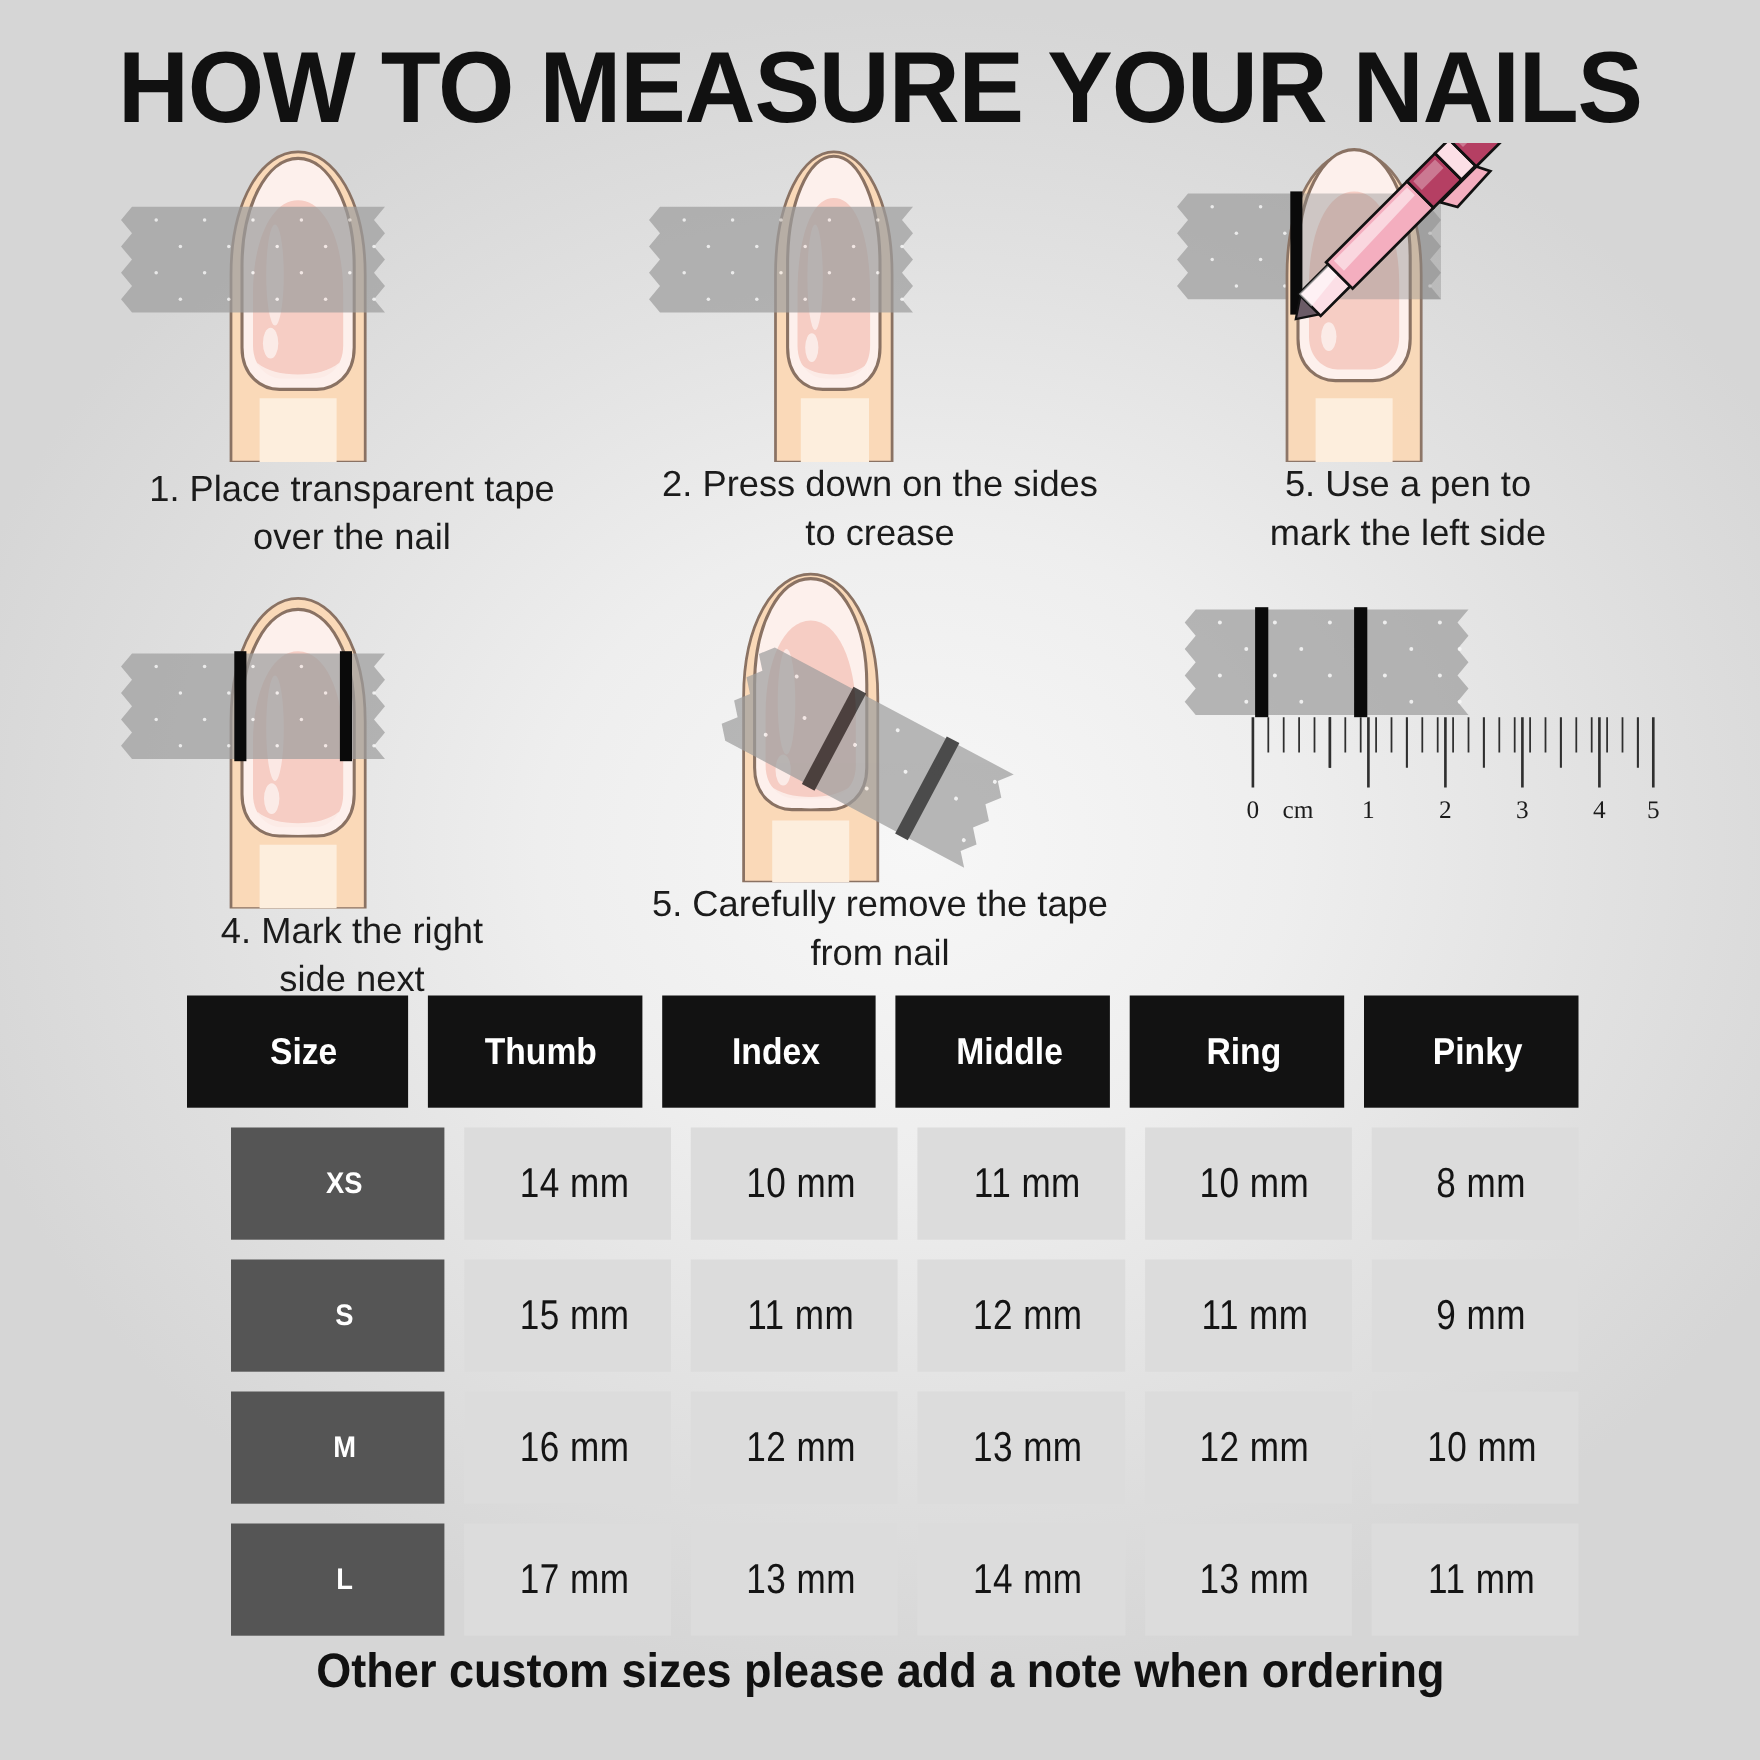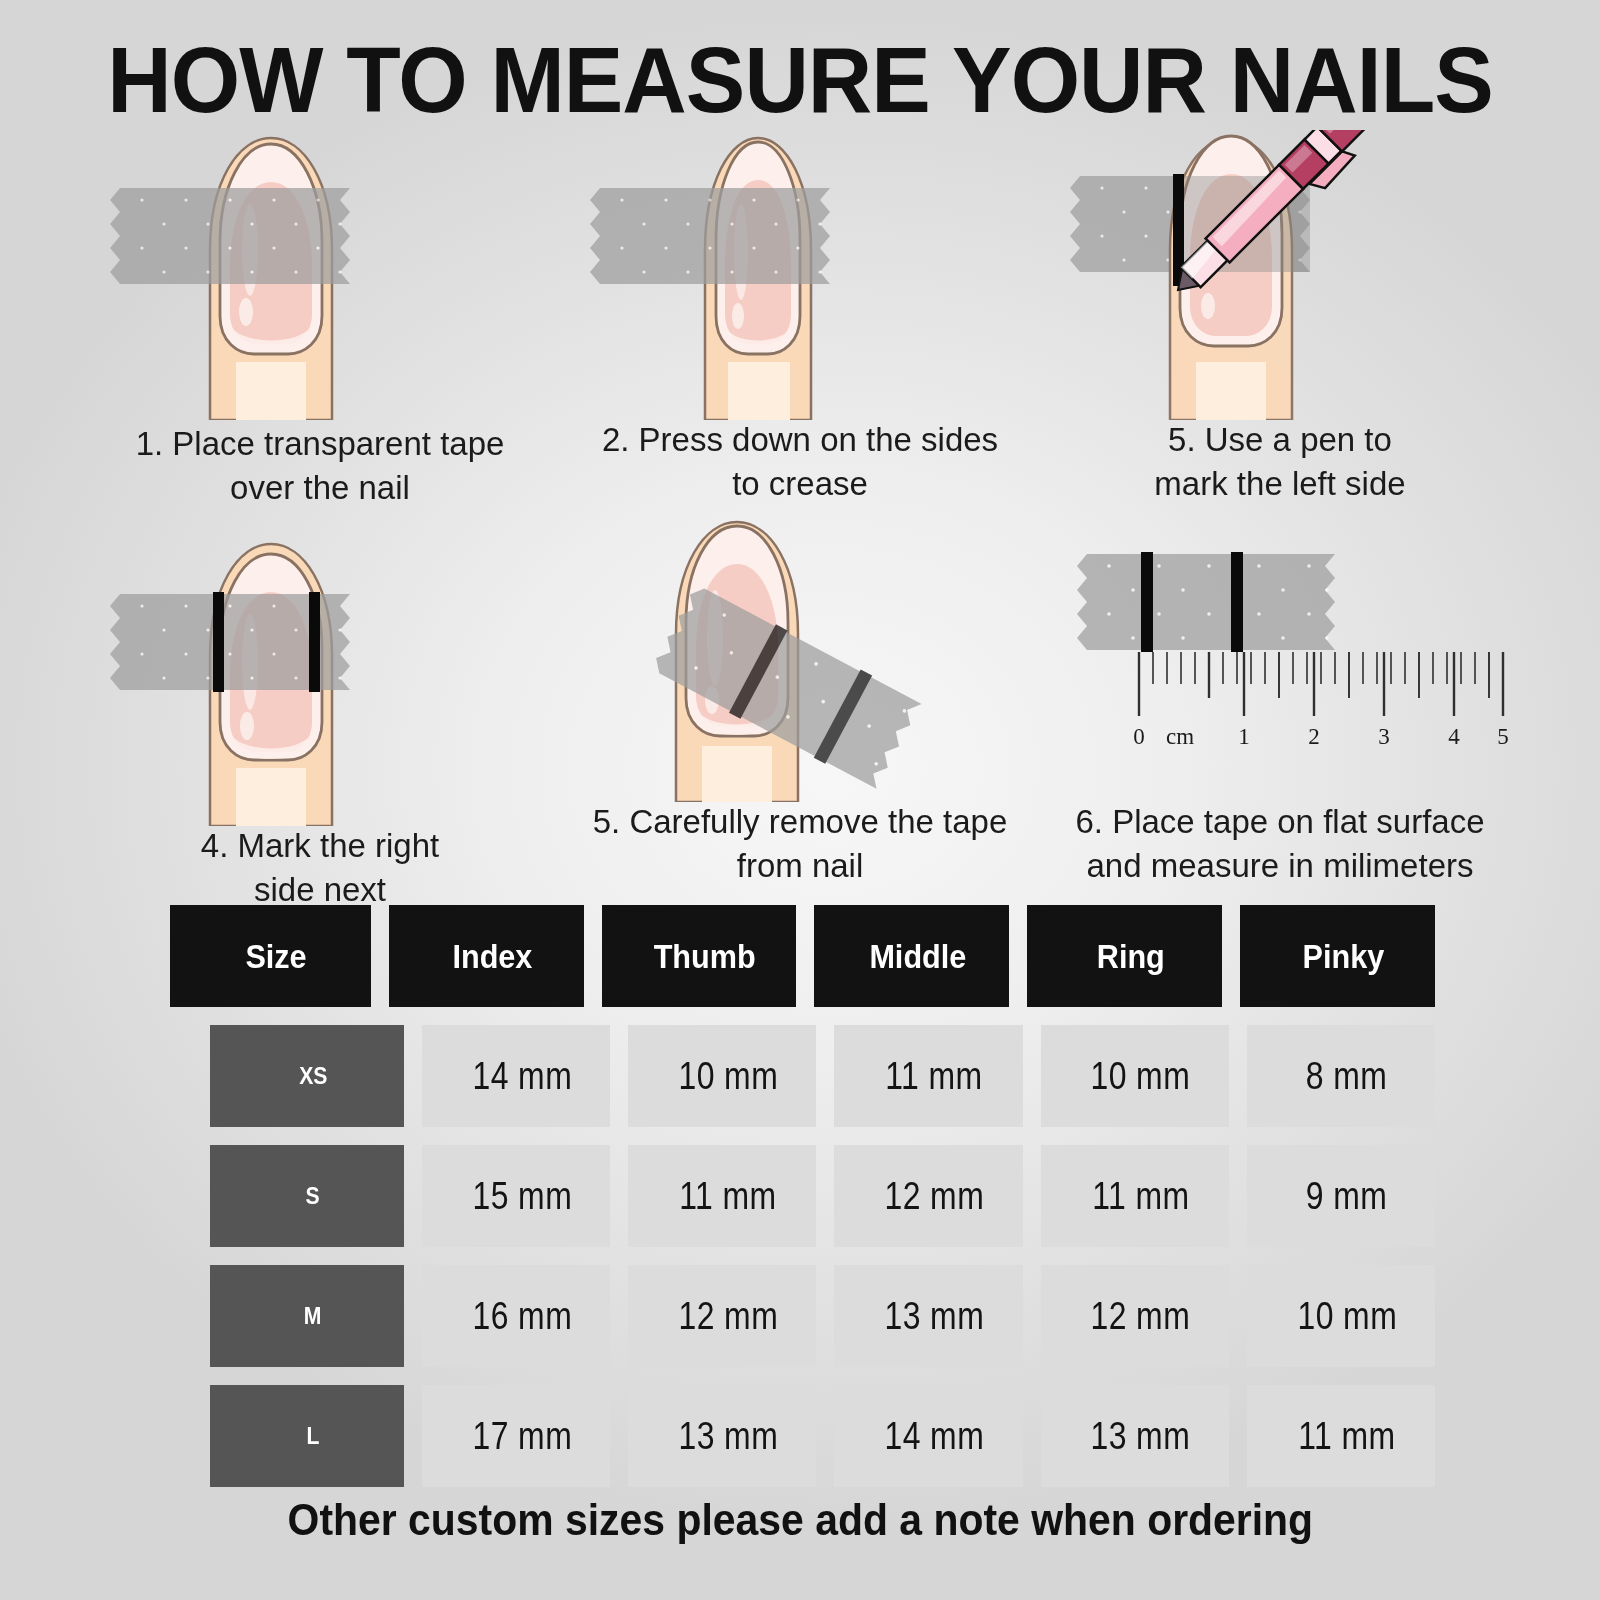--- a/index.html
+++ b/index.html
@@ -50,21 +50,21 @@
     padding-left:12px;
   }
   .c-size{width:196px;}
   .c-dat{width:190px;}
   .hdr{
     background:#121212;color:#ffffff;font-weight:bold;font-size:34px;
     transform:none;
   }
   .hdr span{display:inline-block;transform:scaleX(0.9);}
   .szc{
-    background:#555555;color:#ffffff;font-weight:bold;font-size:23px;margin-left:40px;
+    background:#555555;color:#ffffff;font-weight:bold;font-size:27px;margin-left:40px;
   }
   .szc span{display:inline-block;transform:scaleX(0.92);}
   .valc{
     background:#dcdcdc;color:#141414;font-weight:300;font-size:38px;
   }
   .valc span{display:inline-block;transform:scaleX(0.84);letter-spacing:0.5px;}
 
   
   .footer{
     position:absolute;left:0;top:1495px;width:1600px;text-align:center;
@@ -396,34 +396,32 @@
       <g font-family="Liberation Serif, serif" font-size="23" fill="#1b1b1b" text-anchor="middle">
         <text x="94" y="232">0</text>
         <text x="135" y="232">cm</text>
         <text x="199" y="232">1</text>
         <text x="269" y="232">2</text>
         <text x="339" y="232">3</text>
         <text x="409" y="232">4</text>
         <text x="458" y="232">5</text>
       </g>
     </svg>
-    <div class="caption" style="top:288px;width:470px;">6. Place tape on flat surface
-and measure in milimeters</div>
   </div>
 
   <div class="tbl">
     <div class="trow">
       <div class="cell c-size hdr">
           <span>Size</span>
         </div>
       <div class="cell c-dat hdr">
+          <span>Thumb</span>
+        </div>
+      <div class="cell c-dat hdr">
           <span>Index</span>
-        </div>
-      <div class="cell c-dat hdr">
-          <span>Thumb</span>
         </div>
       <div class="cell c-dat hdr">
           <span>Middle</span>
         </div>
       <div class="cell c-dat hdr">
           <span>Ring</span>
         </div>
       <div class="cell c-dat hdr">
           <span>Pinky</span>
         </div>

